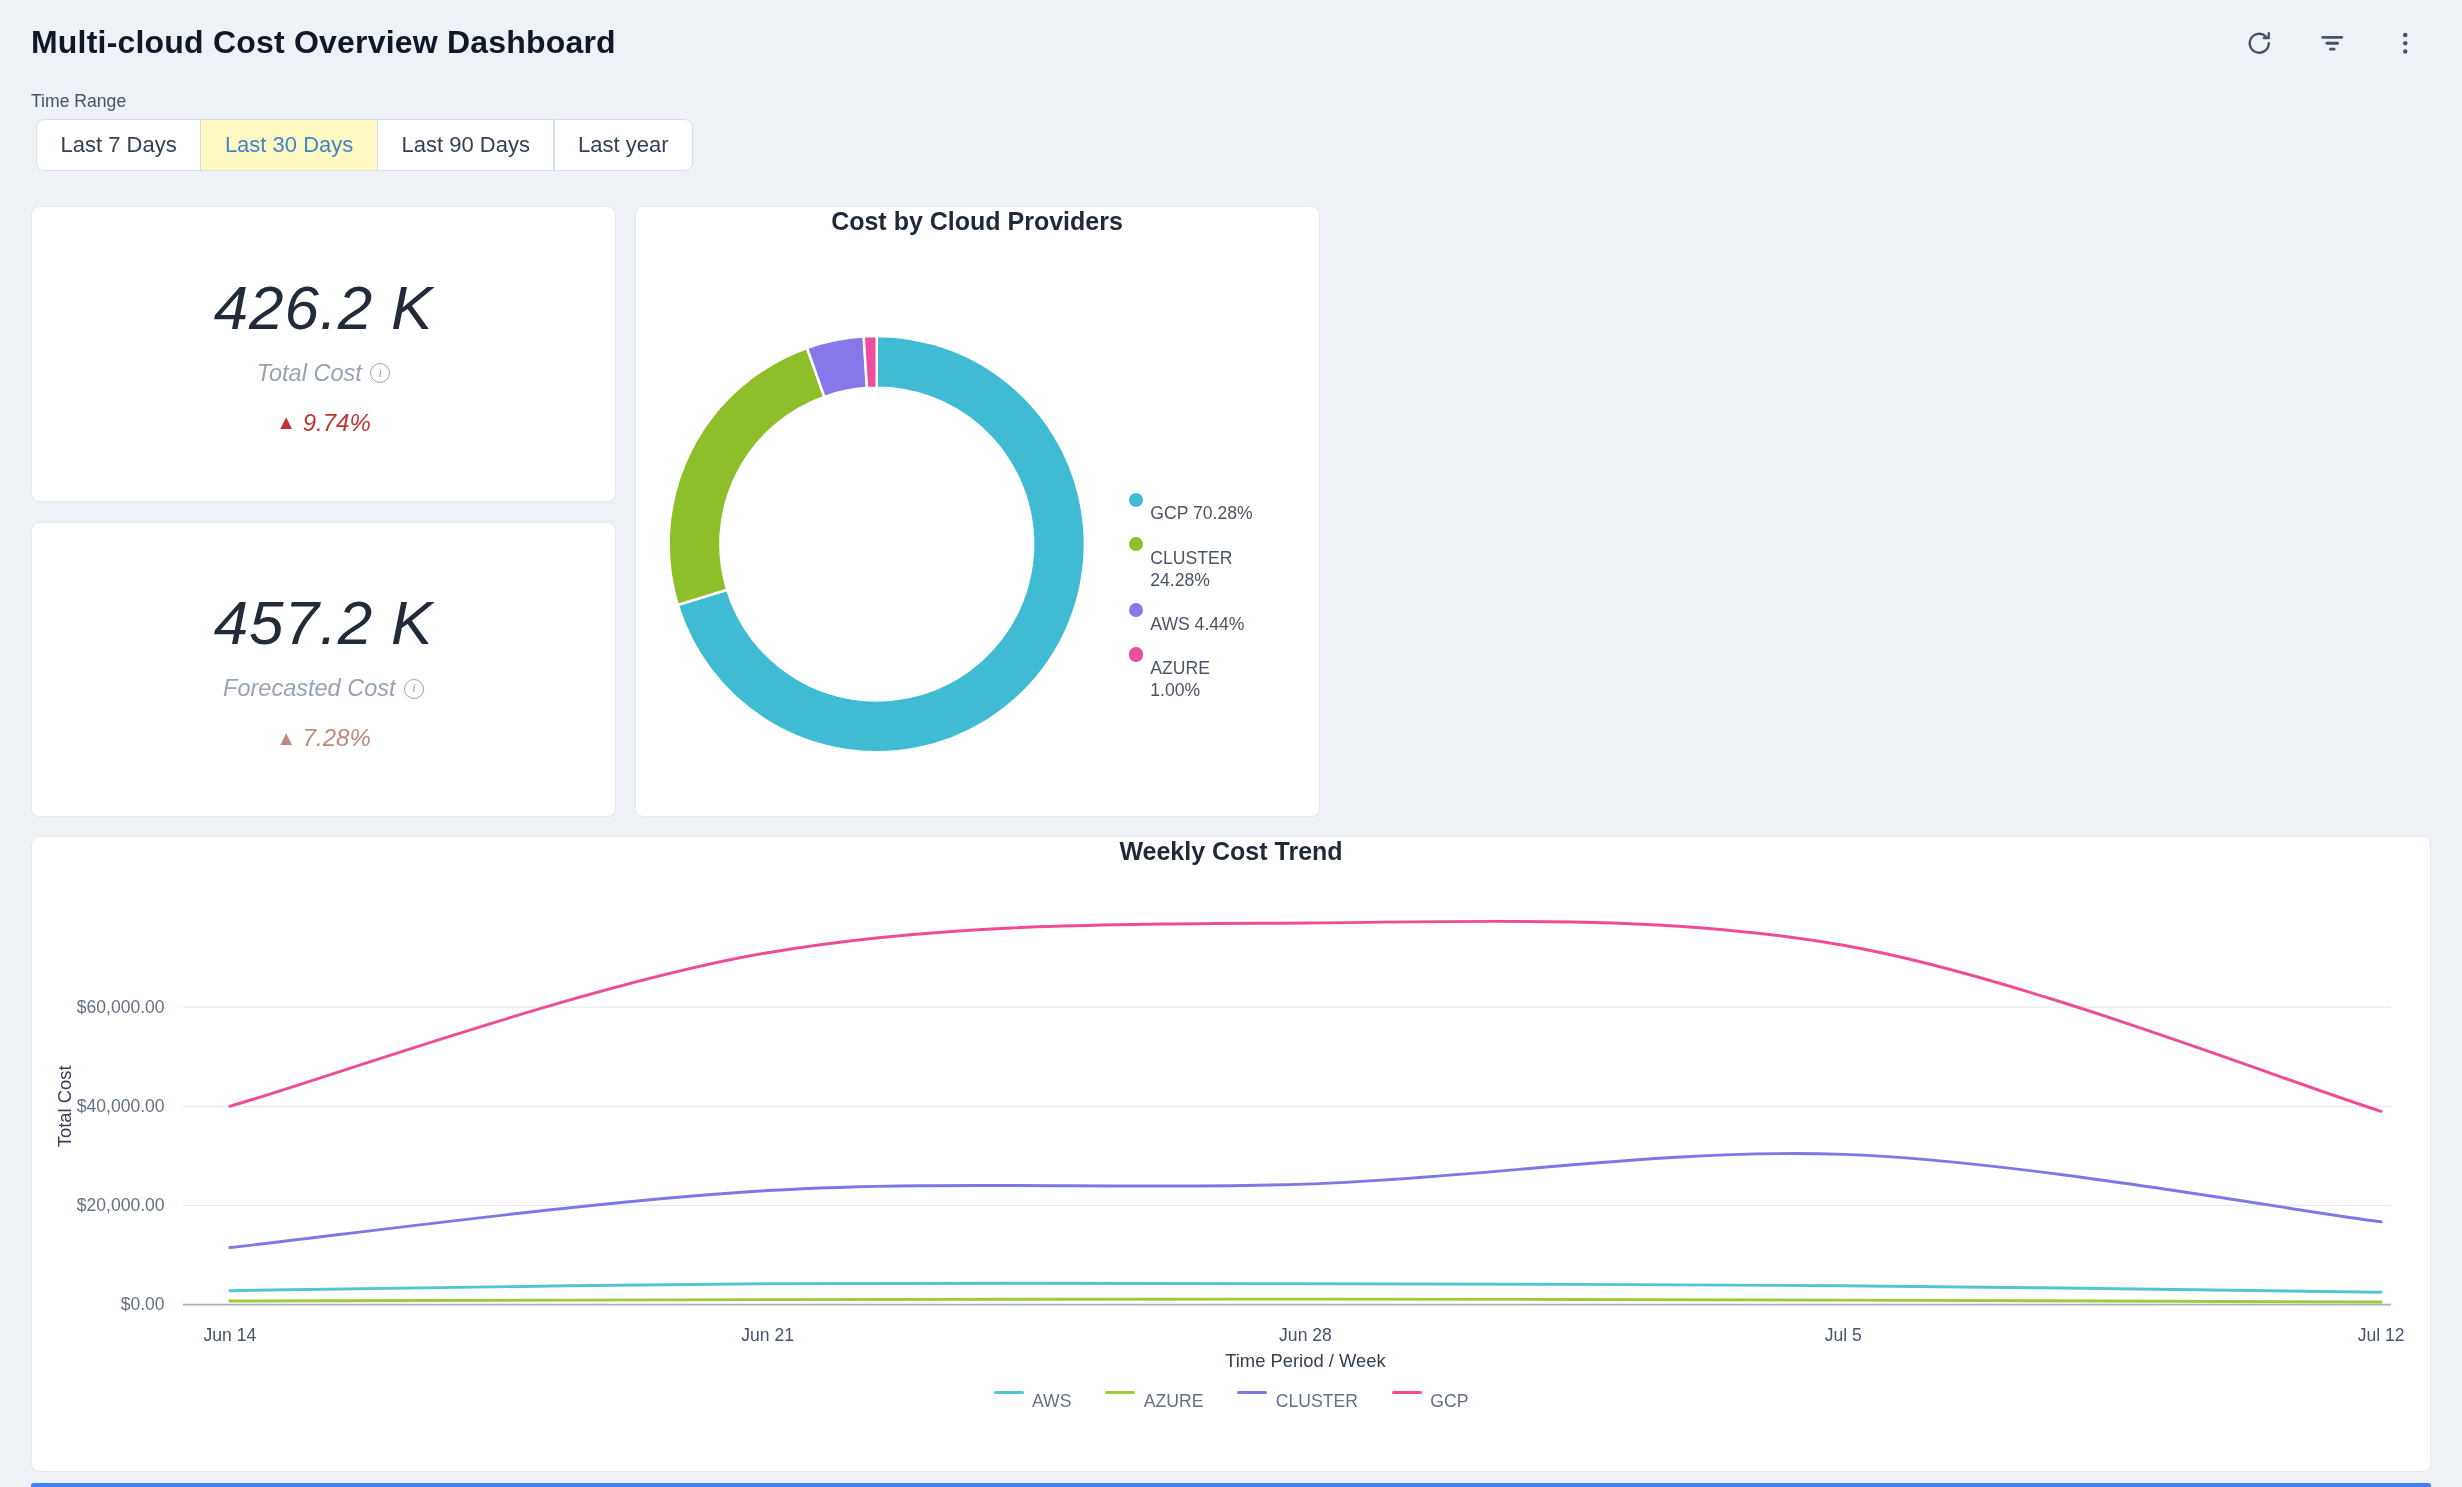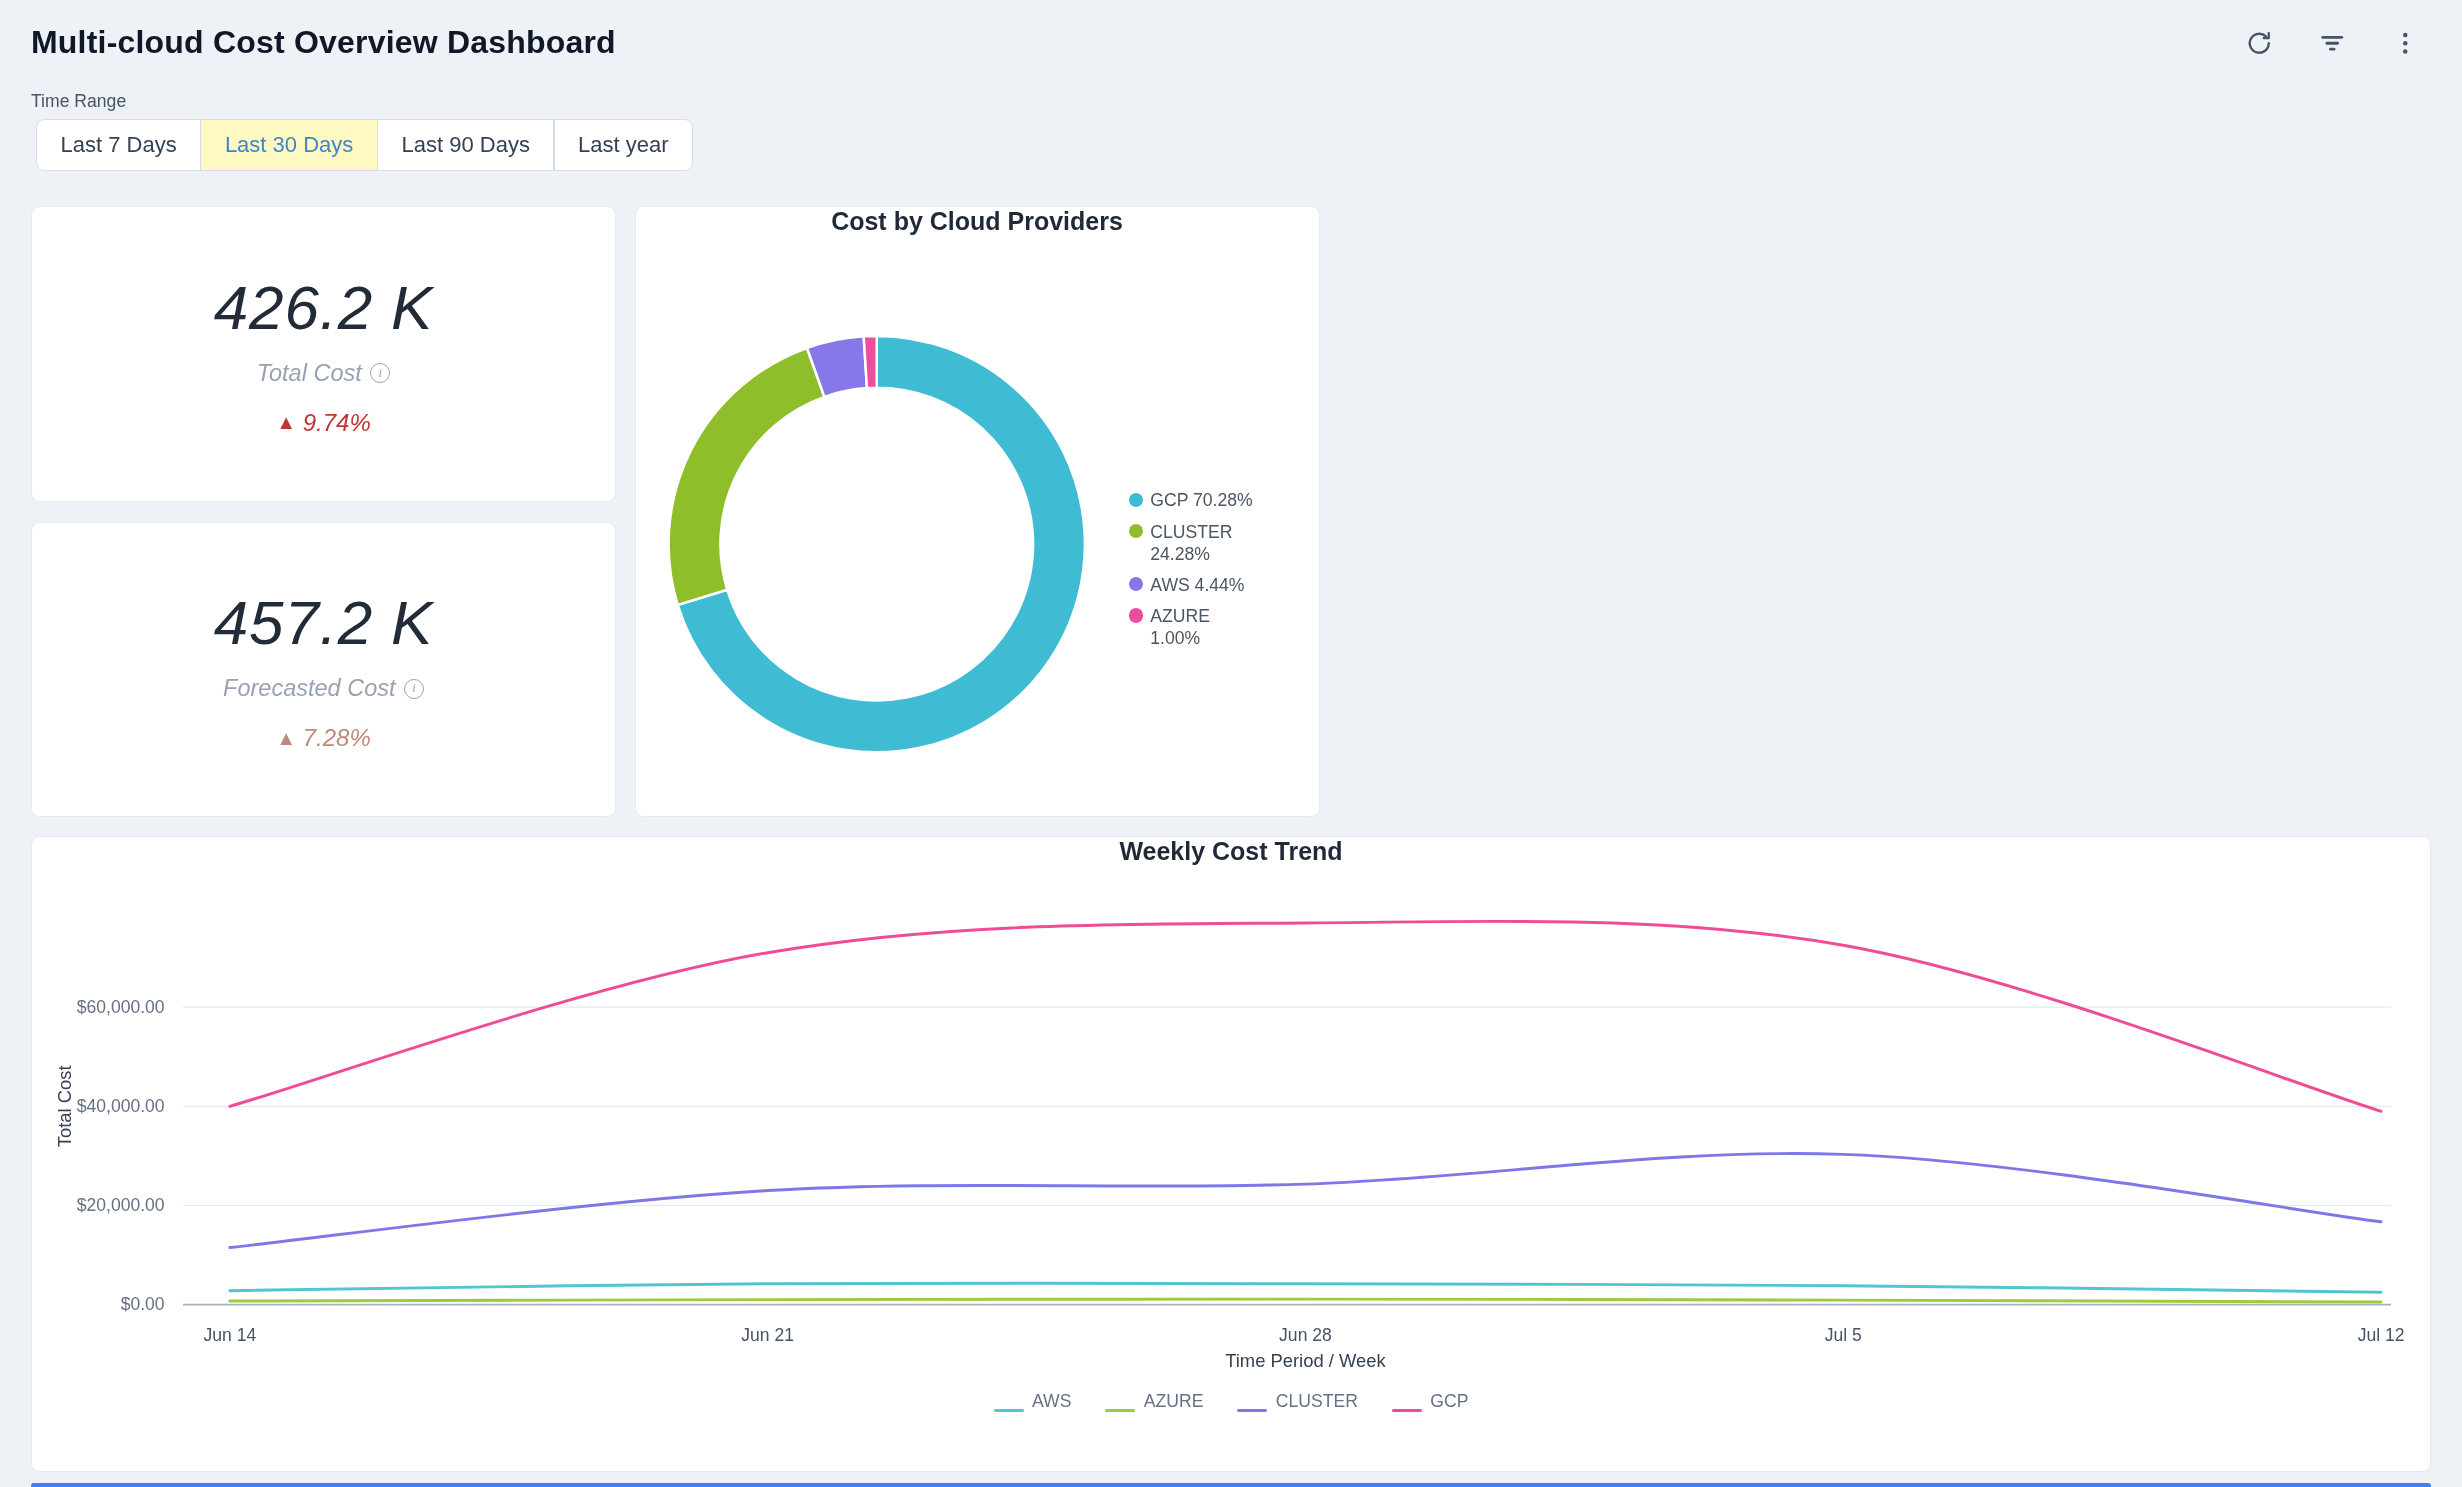--- a/index.html
+++ b/index.html
@@ -50,26 +50,26 @@
 
   .providers-card { width:685px; }
   .services-card { flex:1; }
   .chart-svg { position:absolute; inset:0; width:100%; height:100%; }
   svg text { font-family:"Liberation Sans", sans-serif; }
 
   
   .pie-legend { position:absolute; left:493px; top:282px; width:136px; list-style:none; }
   .pie-legend li { display:flex; align-items:flex-start; margin-bottom:9.2px; cursor:pointer; }
   .pie-legend .dot { width:14.3px; height:14.3px; border-radius:50%; flex:0 0 14.3px; margin-top:3.4px; margin-right:7.5px; }
-  .pie-legend .legend-text { font-size:17.6px; line-height:22px; color:#4b5563; }
+  .pie-legend .legend-text { font-size:17.6px; line-height:22px; color:#4b5563;margin-top:13px; }
 
   
   .trend-card { margin-top:18.5px; height:636px; }
   .trend-legend { position:absolute; left:0; right:0; top:554px; display:flex; justify-content:center; align-items:center; gap:34px; }
-  .tl-item { display:flex; align-items:flex-end; gap:8.4px; cursor:pointer; }
+  .tl-item { display:flex; align-items:flex-start; gap:8.4px; cursor:pointer; }
   .tl-swatch { width:30px; height:3.4px; border-radius:1.7px; display:inline-block; }
   .tl-label { font-size:17.6px; color:#667085; }
 
   .bottom-bar { position:absolute; bottom:0; left:31px; right:31px; height:5px; border-radius:2.5px; }
 </style>
 </head>
 <body style="background: rgb(238, 241, 246);">
 
 <div class="page">
 

